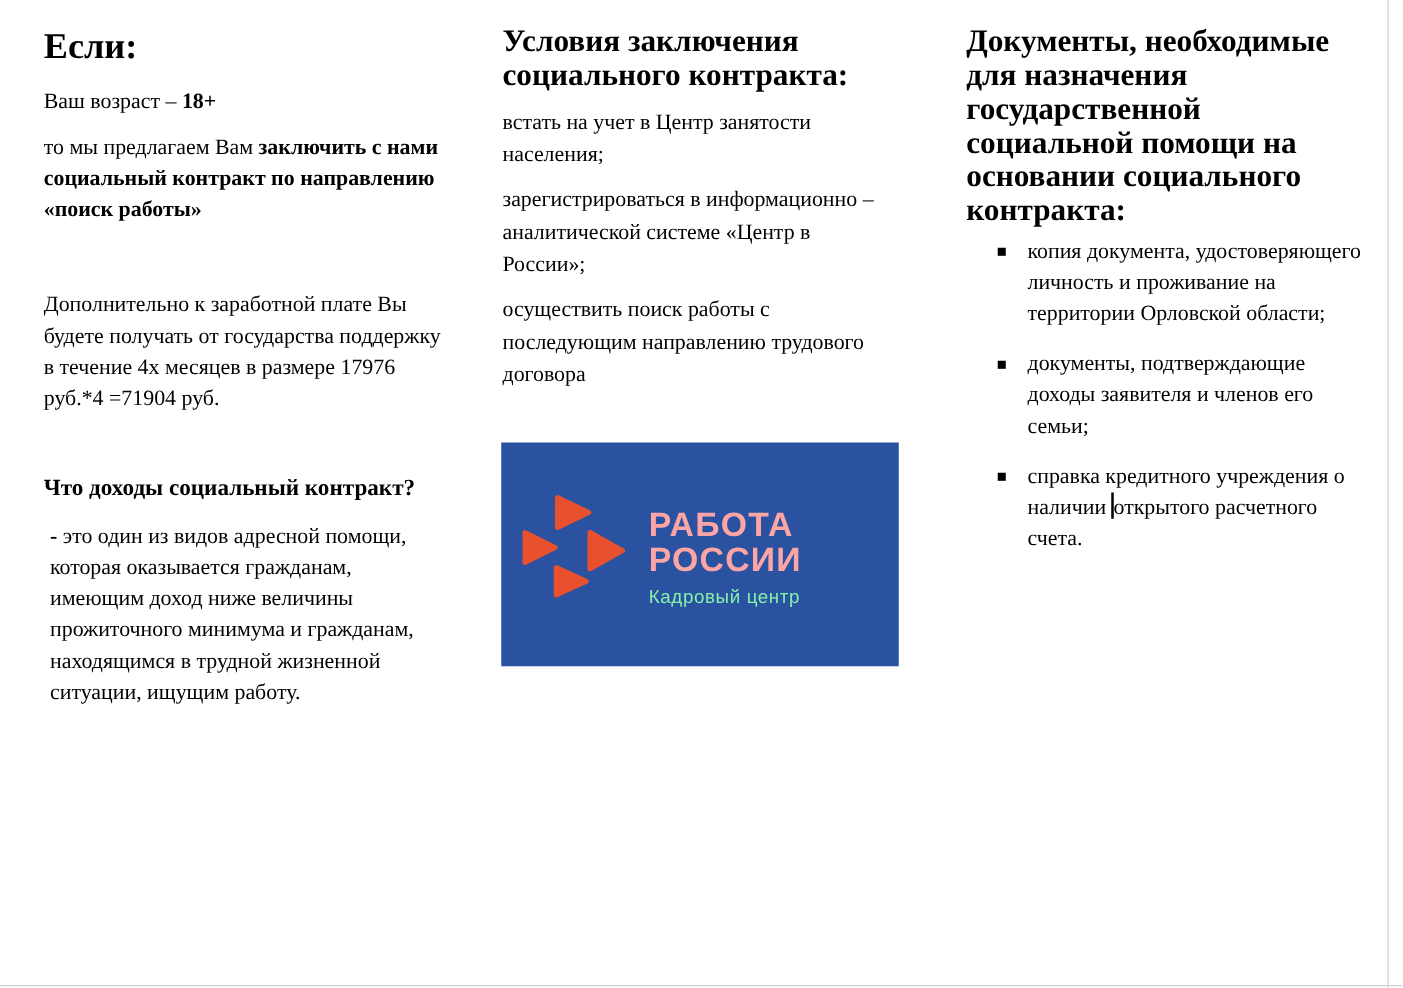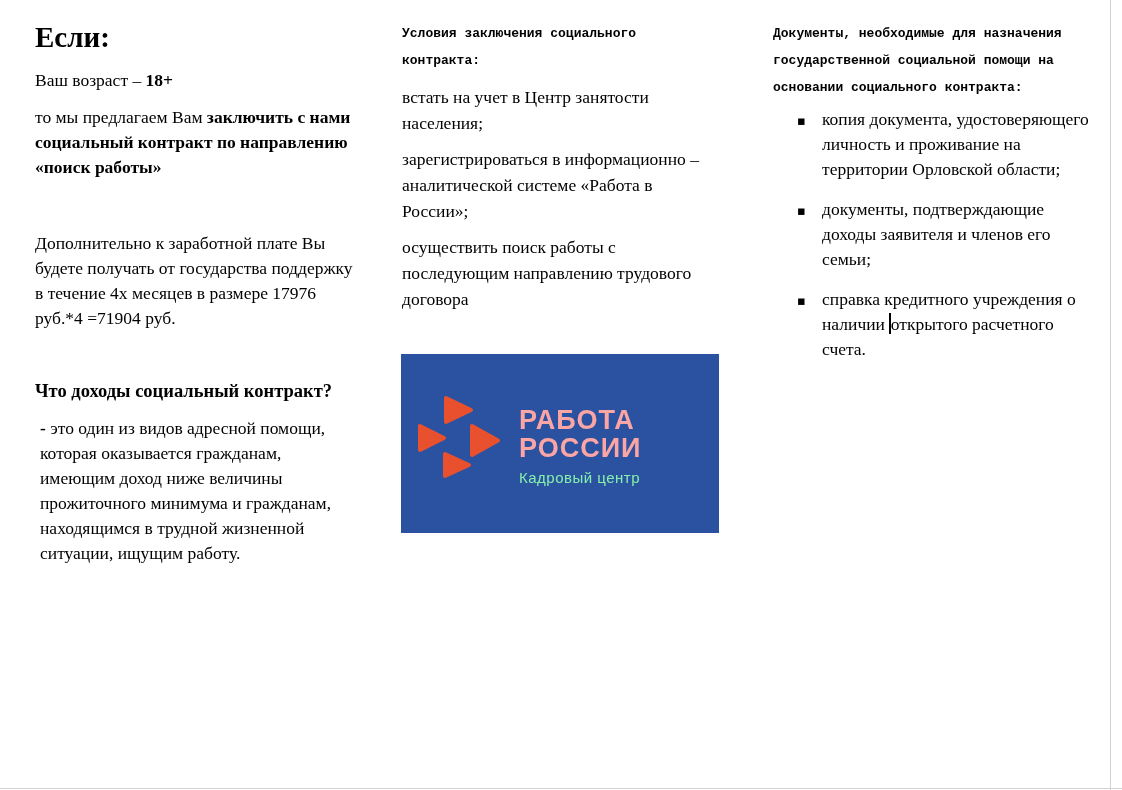--- a/index.html
+++ b/index.html
@@ -11,21 +11,21 @@
     position: relative; width: 1122px; height: 790px;
     background: #ffffff; color: #000000;
     font-family: "Liberation Serif", serif;
   }
   .col { position: absolute; top: 0; }
   #col1 { left: 35px;  width: 322px; }
   #col2 { left: 402px; width: 316px; }
   #col3 { left: 773px; width: 322px; }
 
   .main-heading { font-size: 29px; line-height: 34px; font-weight: bold; margin: 20px 0 14px; }
-  .col-heading  { font-size: 13px; line-height: 27px; font-weight: bold; margin: 20px 0 10px; font-family: Liberation Mono, monospace; }
+  .col-heading  { font-size: 25px; line-height: 27px; font-weight: bold; margin: 20px 0 10px; }
   #col3 .col-heading { margin-bottom: 6px; }
   .sub-heading  { font-size: 18.5px; line-height: 25px; font-weight: bold; margin: 0 0 12px; }
 
   .body-p { font-size: 17.5px; line-height: 25px; margin: 0 0 12px; }
   #col2 .body-p { line-height: 26px; margin-bottom: 10px; }
   .b { font-weight: bold; }
   .dash-indent { padding-left: 5px; }
 
   .spacer1 { height: 39px; }
   .spacer2 { height: 36px; }
@@ -78,21 +78,21 @@
     <div class="spacer2"></div>
 
     <h2 class="sub-heading">Что доходы социальный контракт?</h2>
 
     <p class="body-p dash-indent"><span class="b">- </span><span>это один из видов адресной помощи, которая оказывается гражданам, имеющим доход ниже величины прожиточного минимума и гражданам, находящимся в трудной жизненной ситуации, ищущим работу.</span></p>
   </div>
 
   <div class="col" id="col2">
     <h2 class="col-heading">Условия заключения социального контракта:</h2>
     <p class="body-p">встать на учет в Центр занятости населения;</p>
-    <p class="body-p">зарегистрироваться в информационно – аналитической системе «Работа в России»;</p>
+    <p class="body-p">зарегистрироваться в информационно – аналитической системе «Центр в России»;</p>
     <p class="body-p">осуществить поиск работы с последующим направлению трудового договора</p>
   </div>
 
   <div class="logo">
     <svg width="318" height="179" viewBox="0 0 318 179">
       <polygon points="45,44 45,68 70,56" fill="#e8502e" stroke="#e8502e" stroke-width="4" stroke-linejoin="round"></polygon>
       <polygon points="19,72 19,96 43,84" fill="#e8502e" stroke="#e8502e" stroke-width="4" stroke-linejoin="round"></polygon>
       <polygon points="71,72 71,101 97,86.5" fill="#e8502e" stroke="#e8502e" stroke-width="4" stroke-linejoin="round"></polygon>
       <polygon points="44,100 44,122 68,111" fill="#e8502e" stroke="#e8502e" stroke-width="4" stroke-linejoin="round"></polygon>
     </svg>

